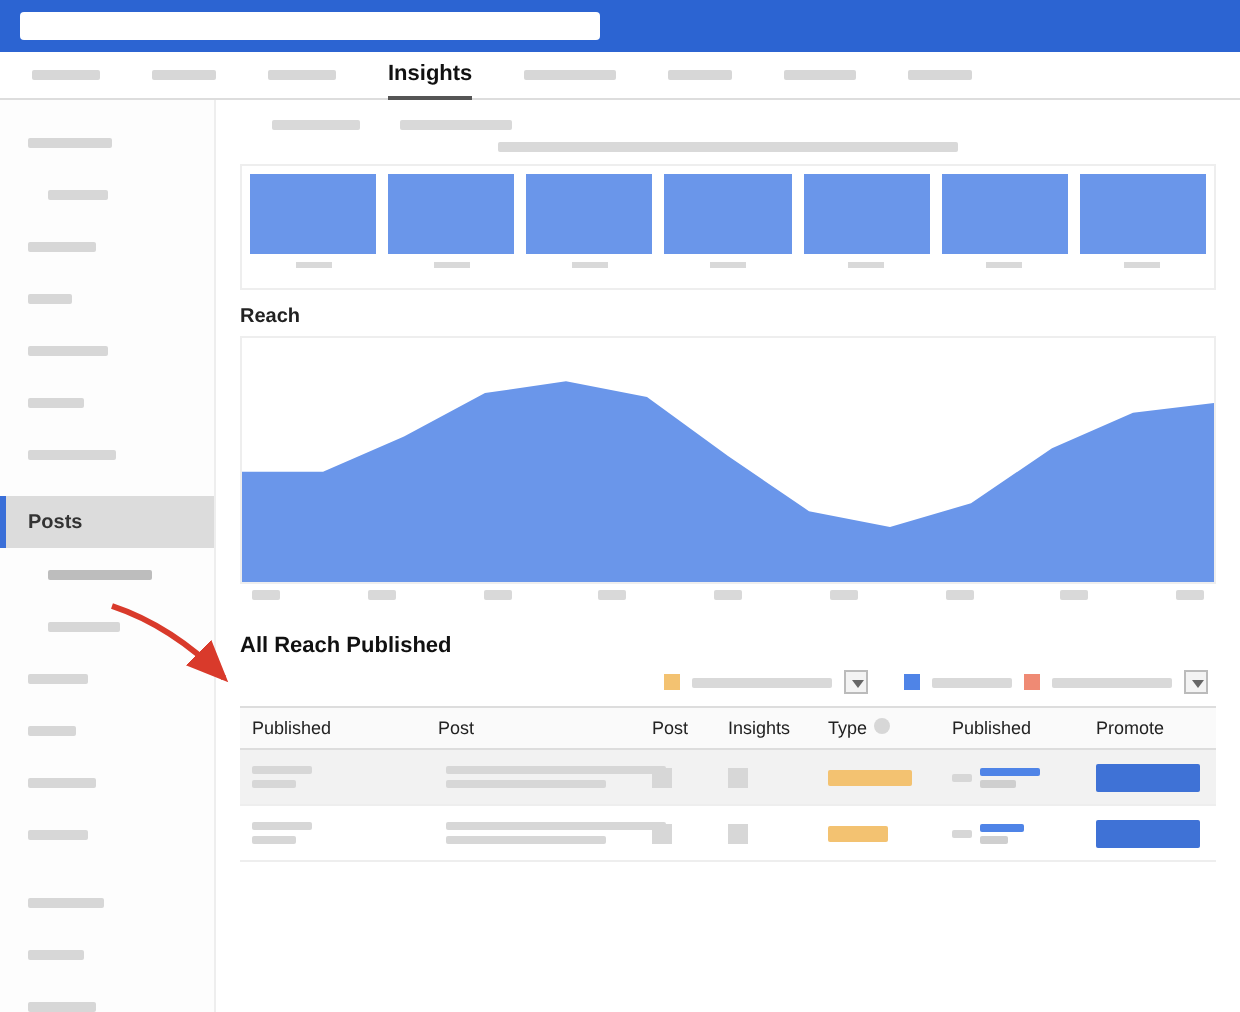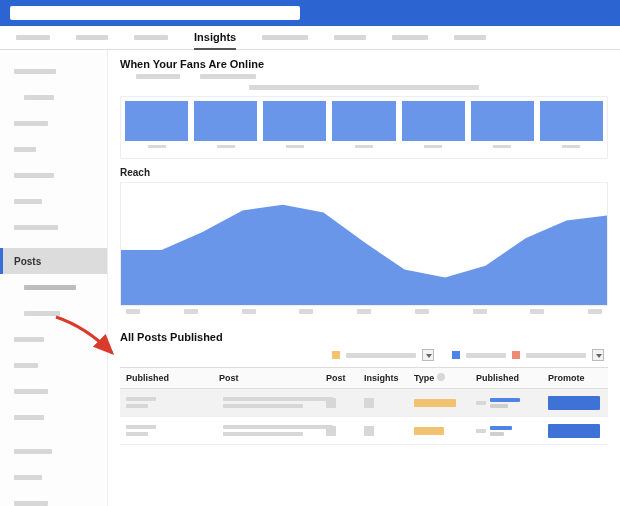--- a/index.html
+++ b/index.html
@@ -36,21 +36,21 @@
   .times-svg { width: 100%; height: 100%; display: block; }
 
   .allposts { margin-top: 14px; position: relative; }
 
   .legend-row { display: flex; align-items: center; gap: 6px; margin: 6px 0; justify-content: flex-end; padding-right: 4px;}
   .legend-sq { width: 8px; height: 8px; }
   .legend-ph { height: 5px; background: #d9d9d9; border-radius: 1px; }
   .legend-dd { width: 12px; height: 12px; border: 1px solid #bbb; background: #f3f3f3; position: relative; }
   .legend-dd::after { content: ""; position: absolute; left: 3px; top: 4px; border-left: 3px solid transparent; border-right: 3px solid transparent; border-top: 4px solid #666; }
 
-  .thead { display: flex; border-top: 1px solid #ddd; border-bottom: 1px solid #ddd; padding: 5px 0; font-weight: bold; font-size: 9px; color: #222; background:#fafafa;}
+  .thead { display: flex; border-top: 1px solid #ddd; border-bottom: 1px solid #ddd; padding: 5px 0; font-weight: normal; font-size: 9px; color: #222; background:#fafafa;}
   .col-pub   { width: 56px; padding-left: 6px;}
   .col-post  { width: 150px; padding-left: 43px; }
   .col-type  { width: 38px; }
   .col-targ  { width: 50px; }
   .col-reach { width: 62px; }
   .col-eng   { width: 72px; }
   .col-prom  { width: 60px; }
 
   .trow { display: flex; align-items: center; border-bottom: 1px solid #eee; height: 28px; }
   .trow.alt { background: #f2f2f2; }
@@ -137,21 +137,20 @@
     <div class="side-item">
         <div class="side-ph" style="width:28px"></div>
       </div>
     <div class="side-item">
         <div class="side-ph" style="width:34px"></div>
       </div>
   </div>
 
   <div class="main">
 
-    <div class="section-title">When Your Fans Are Online</div>
     <div class="sub-ph-row">
       <div class="ph" style="width:44px"></div>
       <div class="ph" style="width:56px"></div>
     </div>
     <div style="display:flex;justify-content:center;margin-bottom:6px">
       <div class="ph" style="width:230px"></div>
     </div>
 
     <div class="days-row">
       <div class="day-col">
@@ -204,21 +203,21 @@
 
     <div class="allposts">
       <svg class="arrow" viewBox="0 0 72 50">
         <defs>
             <marker id="ah" markerWidth="8" markerHeight="8" refX="6" refY="3" orient="auto">
               <path d="M0,0 L7,3 L0,6 Z" fill="#d93a2b"></path>
             </marker>
           </defs>
         <path d="M4,4 Q34,14 60,40" stroke="#d93a2b" stroke-width="3" fill="none" marker-end="url(#ah)"></path>
       </svg>
-      <div class="section-title">All Posts Published</div>
+      <div class="section-title">All Reach Published</div>
 
       <div class="legend-row">
         <div class="legend-sq" style="background:#f3c271"></div>
         <div class="legend-ph" style="width:70px"></div>
         <div class="legend-dd"></div>
         <div style="width:6px"></div>
         <div class="legend-sq" style="background:#4f84e7"></div>
         <div class="legend-ph" style="width:40px"></div>
         <div class="legend-sq" style="background:#ef8a74"></div>
         <div class="legend-ph" style="width:60px"></div>

